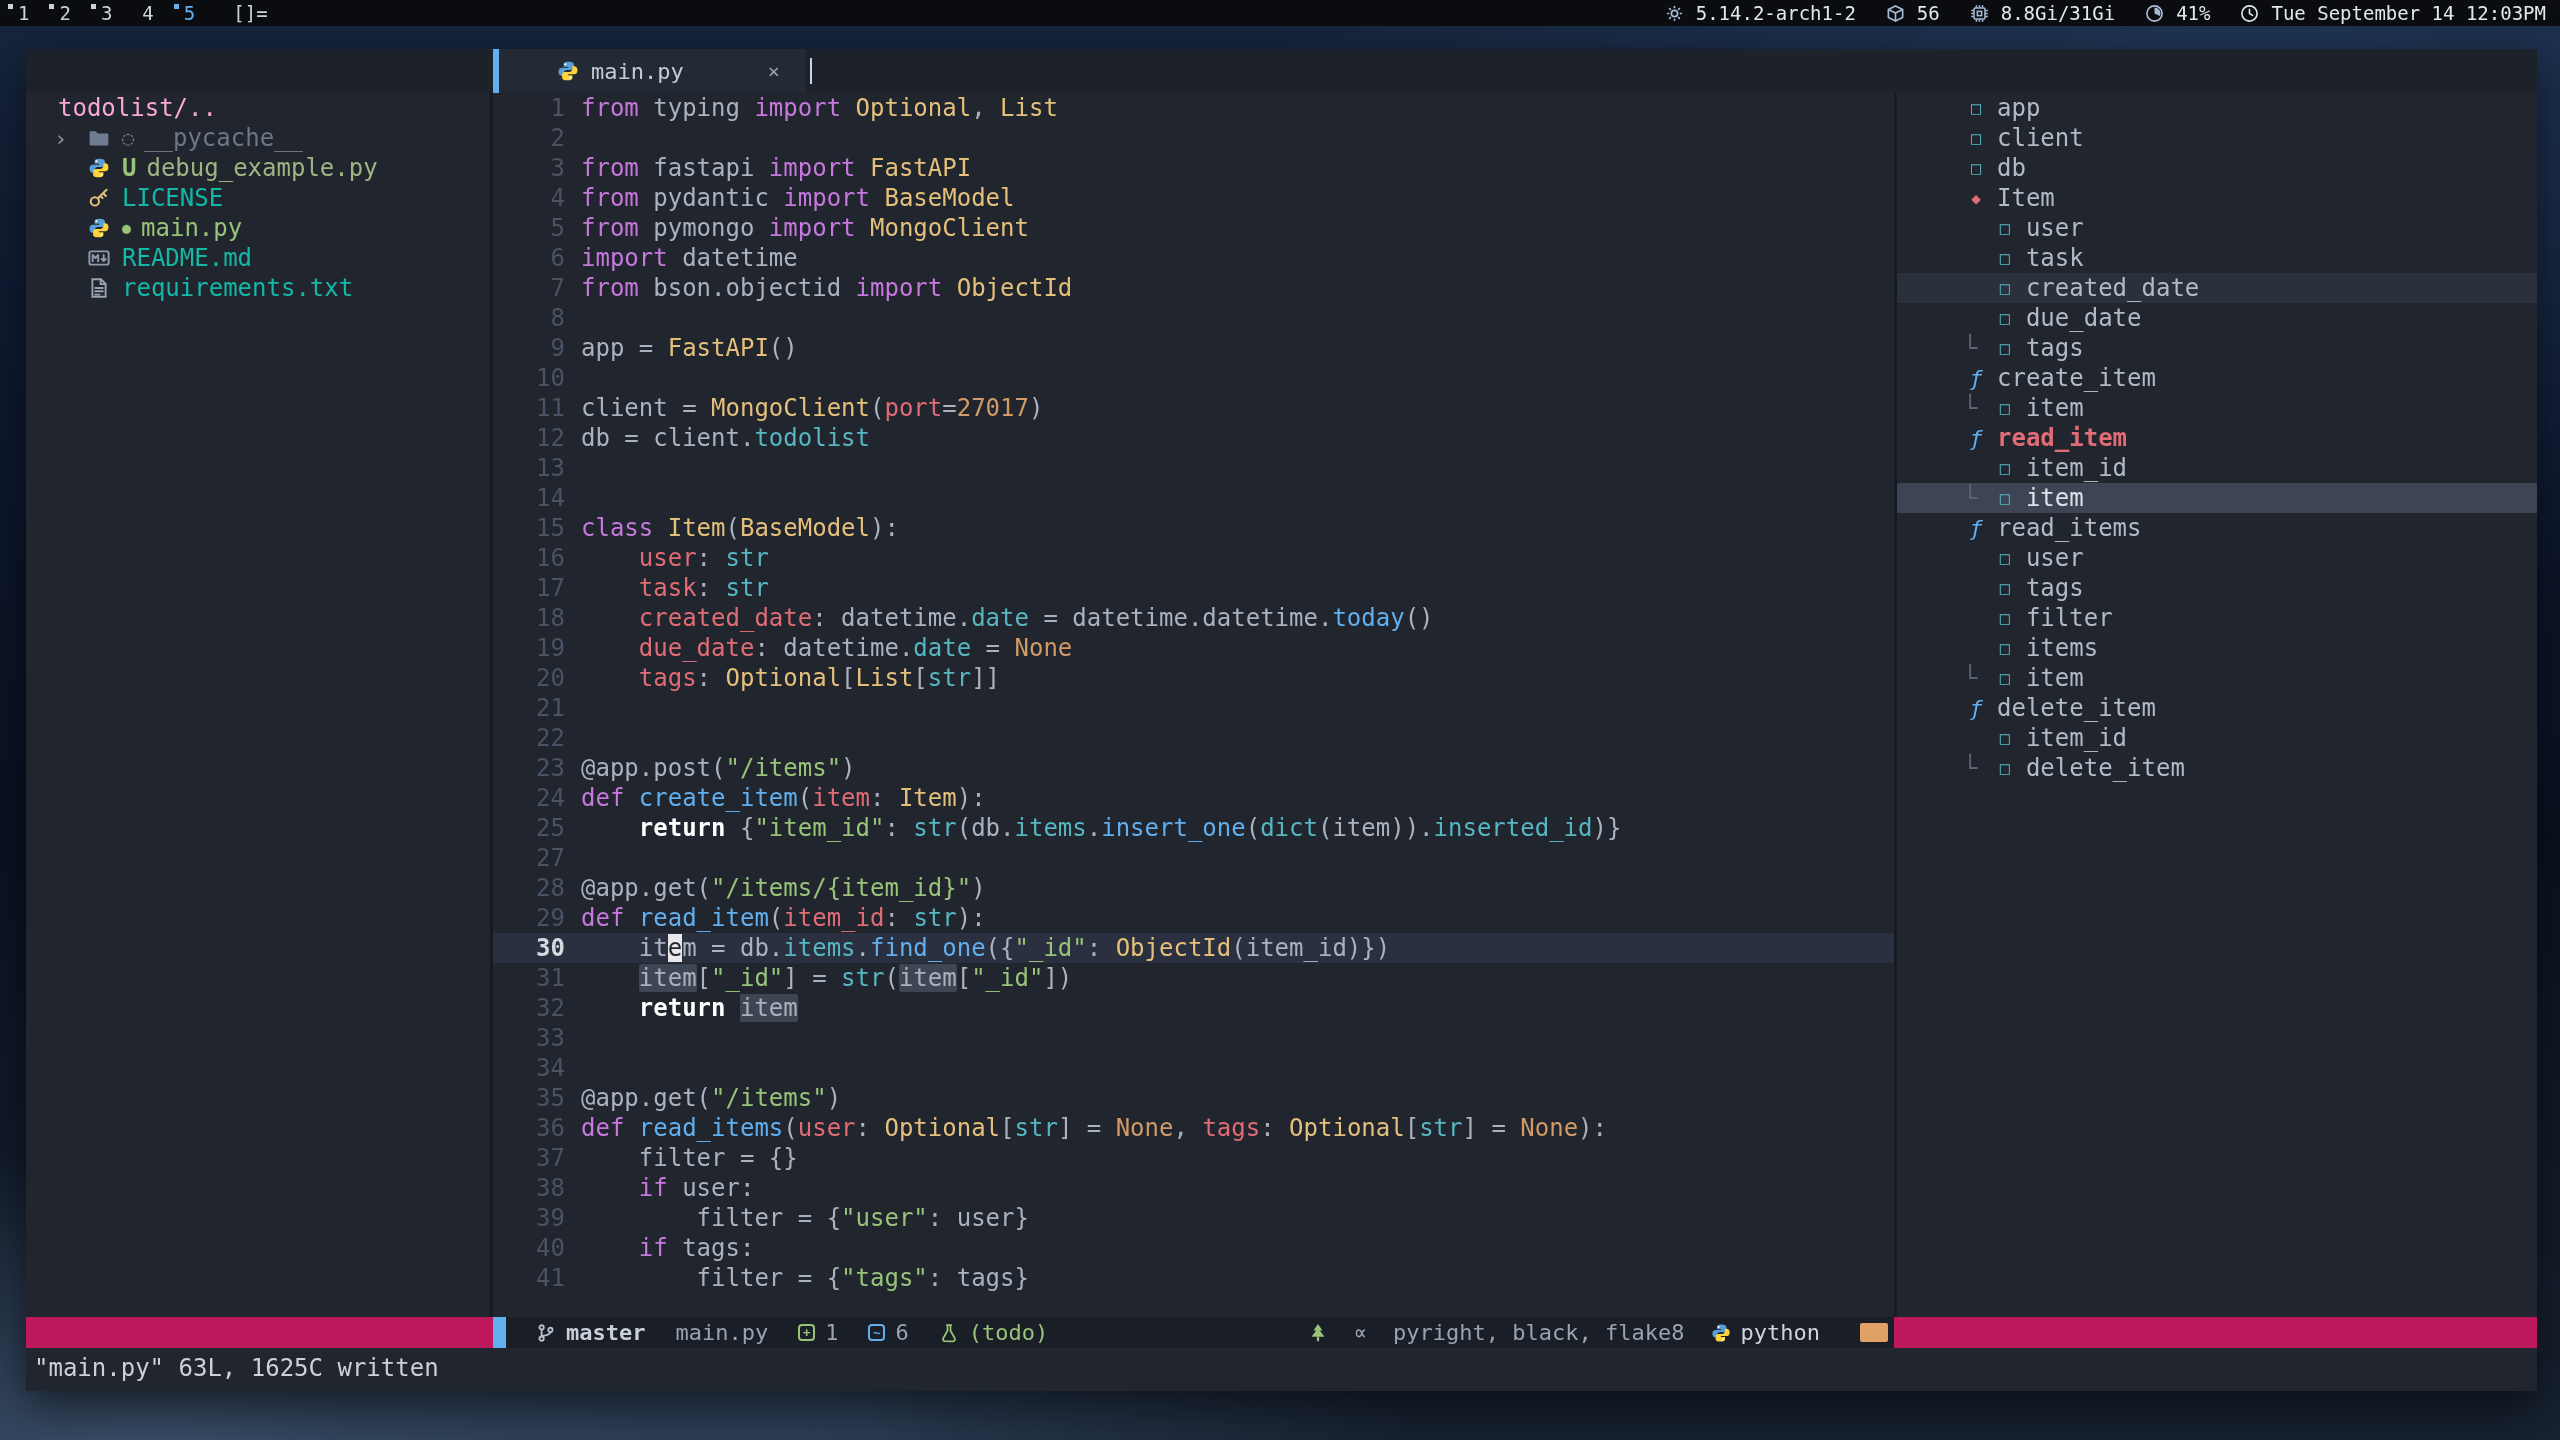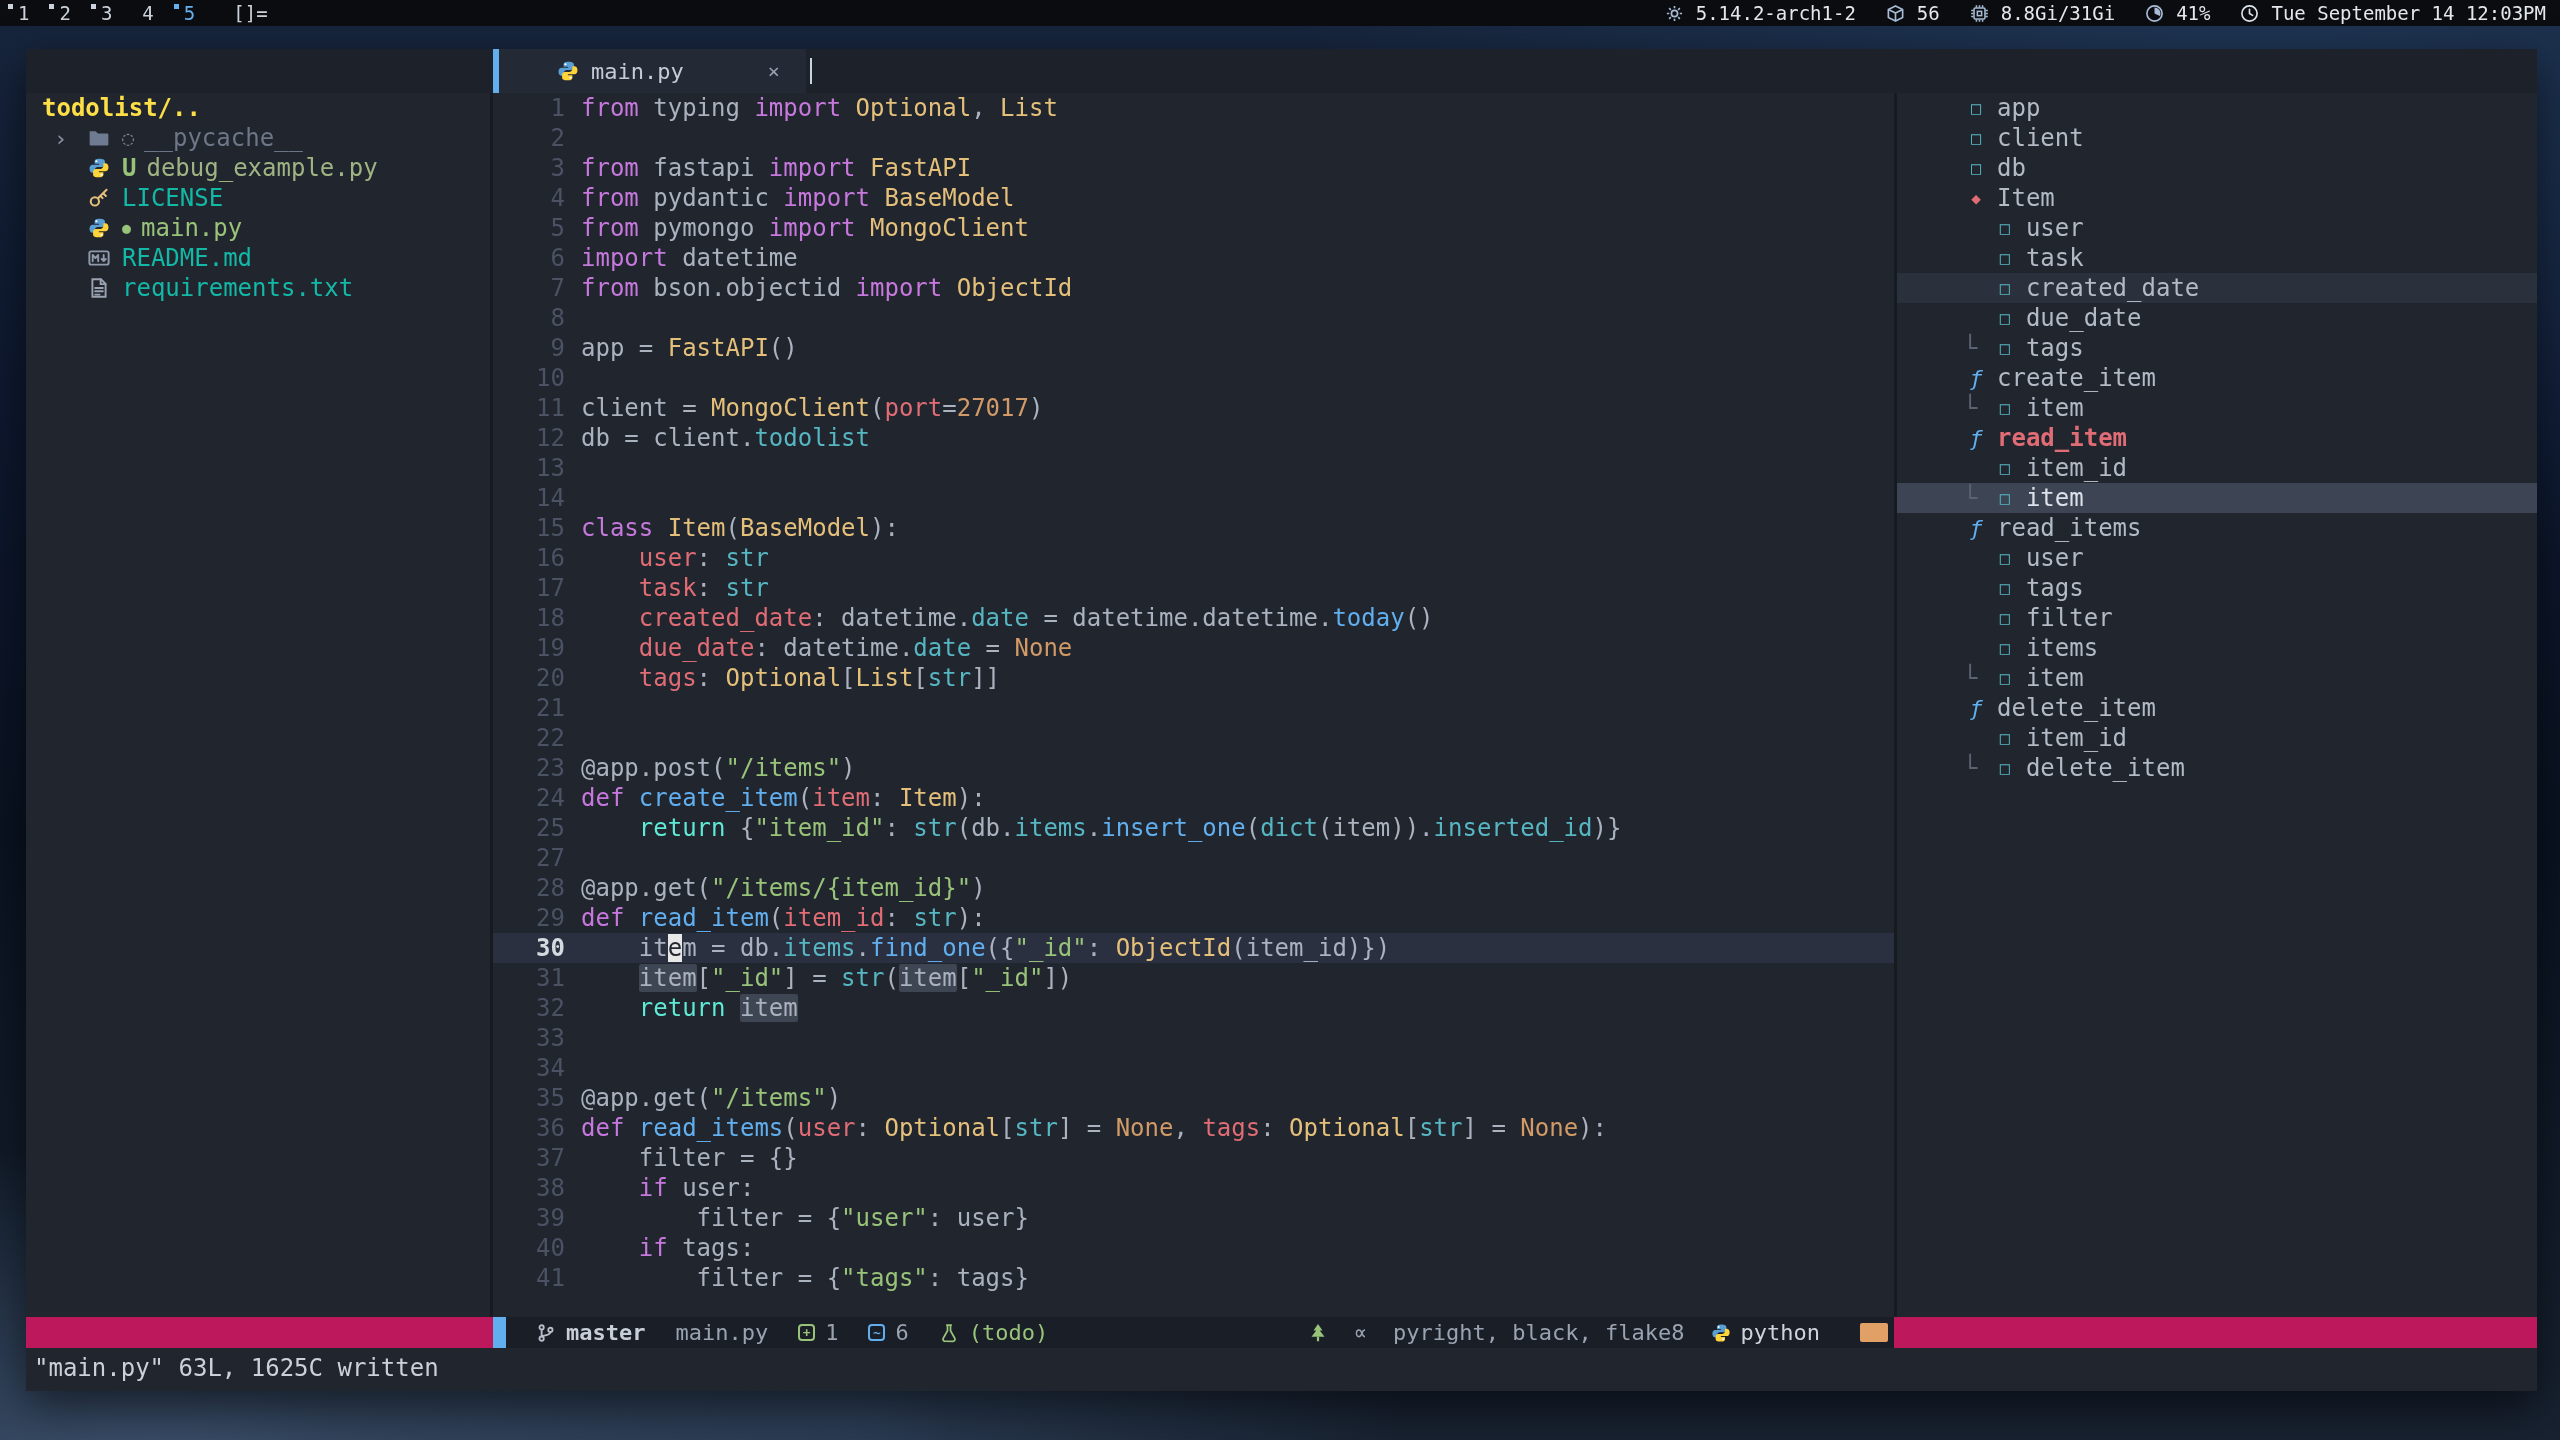--- a/index.html
+++ b/index.html
@@ -40,42 +40,42 @@
   .tab-label{font-size:22px;color:#c6ccd6}
   .tab-close{margin-left:84px;font-size:20px;color:#9aa3b2;cursor:pointer}
   .tab-sep{width:2px;height:26px;background:#ccd1da;align-self:center;margin-left:4px}
 
   
   #main{flex:1;display:flex;min-height:0}
   .vsep{width:3px;flex:none;background:#161a21}
 
   
   #explorer{width:464px;flex:none;overflow:hidden;font-size:24px}
-  .xroot{height:30px;line-height:30px;padding-left:16px;font-weight:bold;color:#fde047}
+  .xroot{height:30px;line-height:30px;padding-left:32px;font-weight:normal;color:#f9a8d4}
   .xrow{height:30px;display:flex;align-items:center;padding-left:28px;color:#a8b0bd;cursor:pointer}
   .xarrow{width:34px;flex:none;color:#8b93a3;font-size:22px}
   .xrow .icon{width:22px;height:22px;margin-right:12px}
   .xbadge{margin-right:10px;color:#7e8798;font-size:20px}
   .xgit{margin-right:10px;color:#98c379;font-weight:bold}
   .xbullet{margin-right:10px;color:#98c379;font-size:15px}
   .xname.dim{color:#6e7787}
   .xname.untracked{color:#9fb383}
   .xname.open{color:#98c379}
   .xname.normal{color:#14b8a6}
 
   
   #editor{flex:1;min-width:0;overflow:hidden}
   .line{height:30px;display:flex;font-size:24px;line-height:30px;white-space:pre}
   .num{width:72px;flex:none;text-align:right;color:#4a5263}
   .txt{margin-left:16px}
   .cursorline{background:#2a3040}
   .cursorline .num{color:#d5d9e0;font-weight:bold}
   .tk-fg{color:#abb2bf}
   .tk-kw{color:#c678dd}
-  .tk-kwb{color:#5eead4;font-weight:normal}
+  .tk-kwb{color:#ffffff;font-weight:bold}
   .tk-fn{color:#61afef}
   .tk-ty{color:#e5c07b}
   .tk-st{color:#98c379}
   .tk-nu{color:#d19a66}
   .tk-bi{color:#56b6c2}
   .tk-fd{color:#e06c75}
   .tk-ref{color:#abb2bf;background:#3e4553;border-radius:2px}
   .tk-cur{background:#e8e8e8;color:#23272f}
 
   

